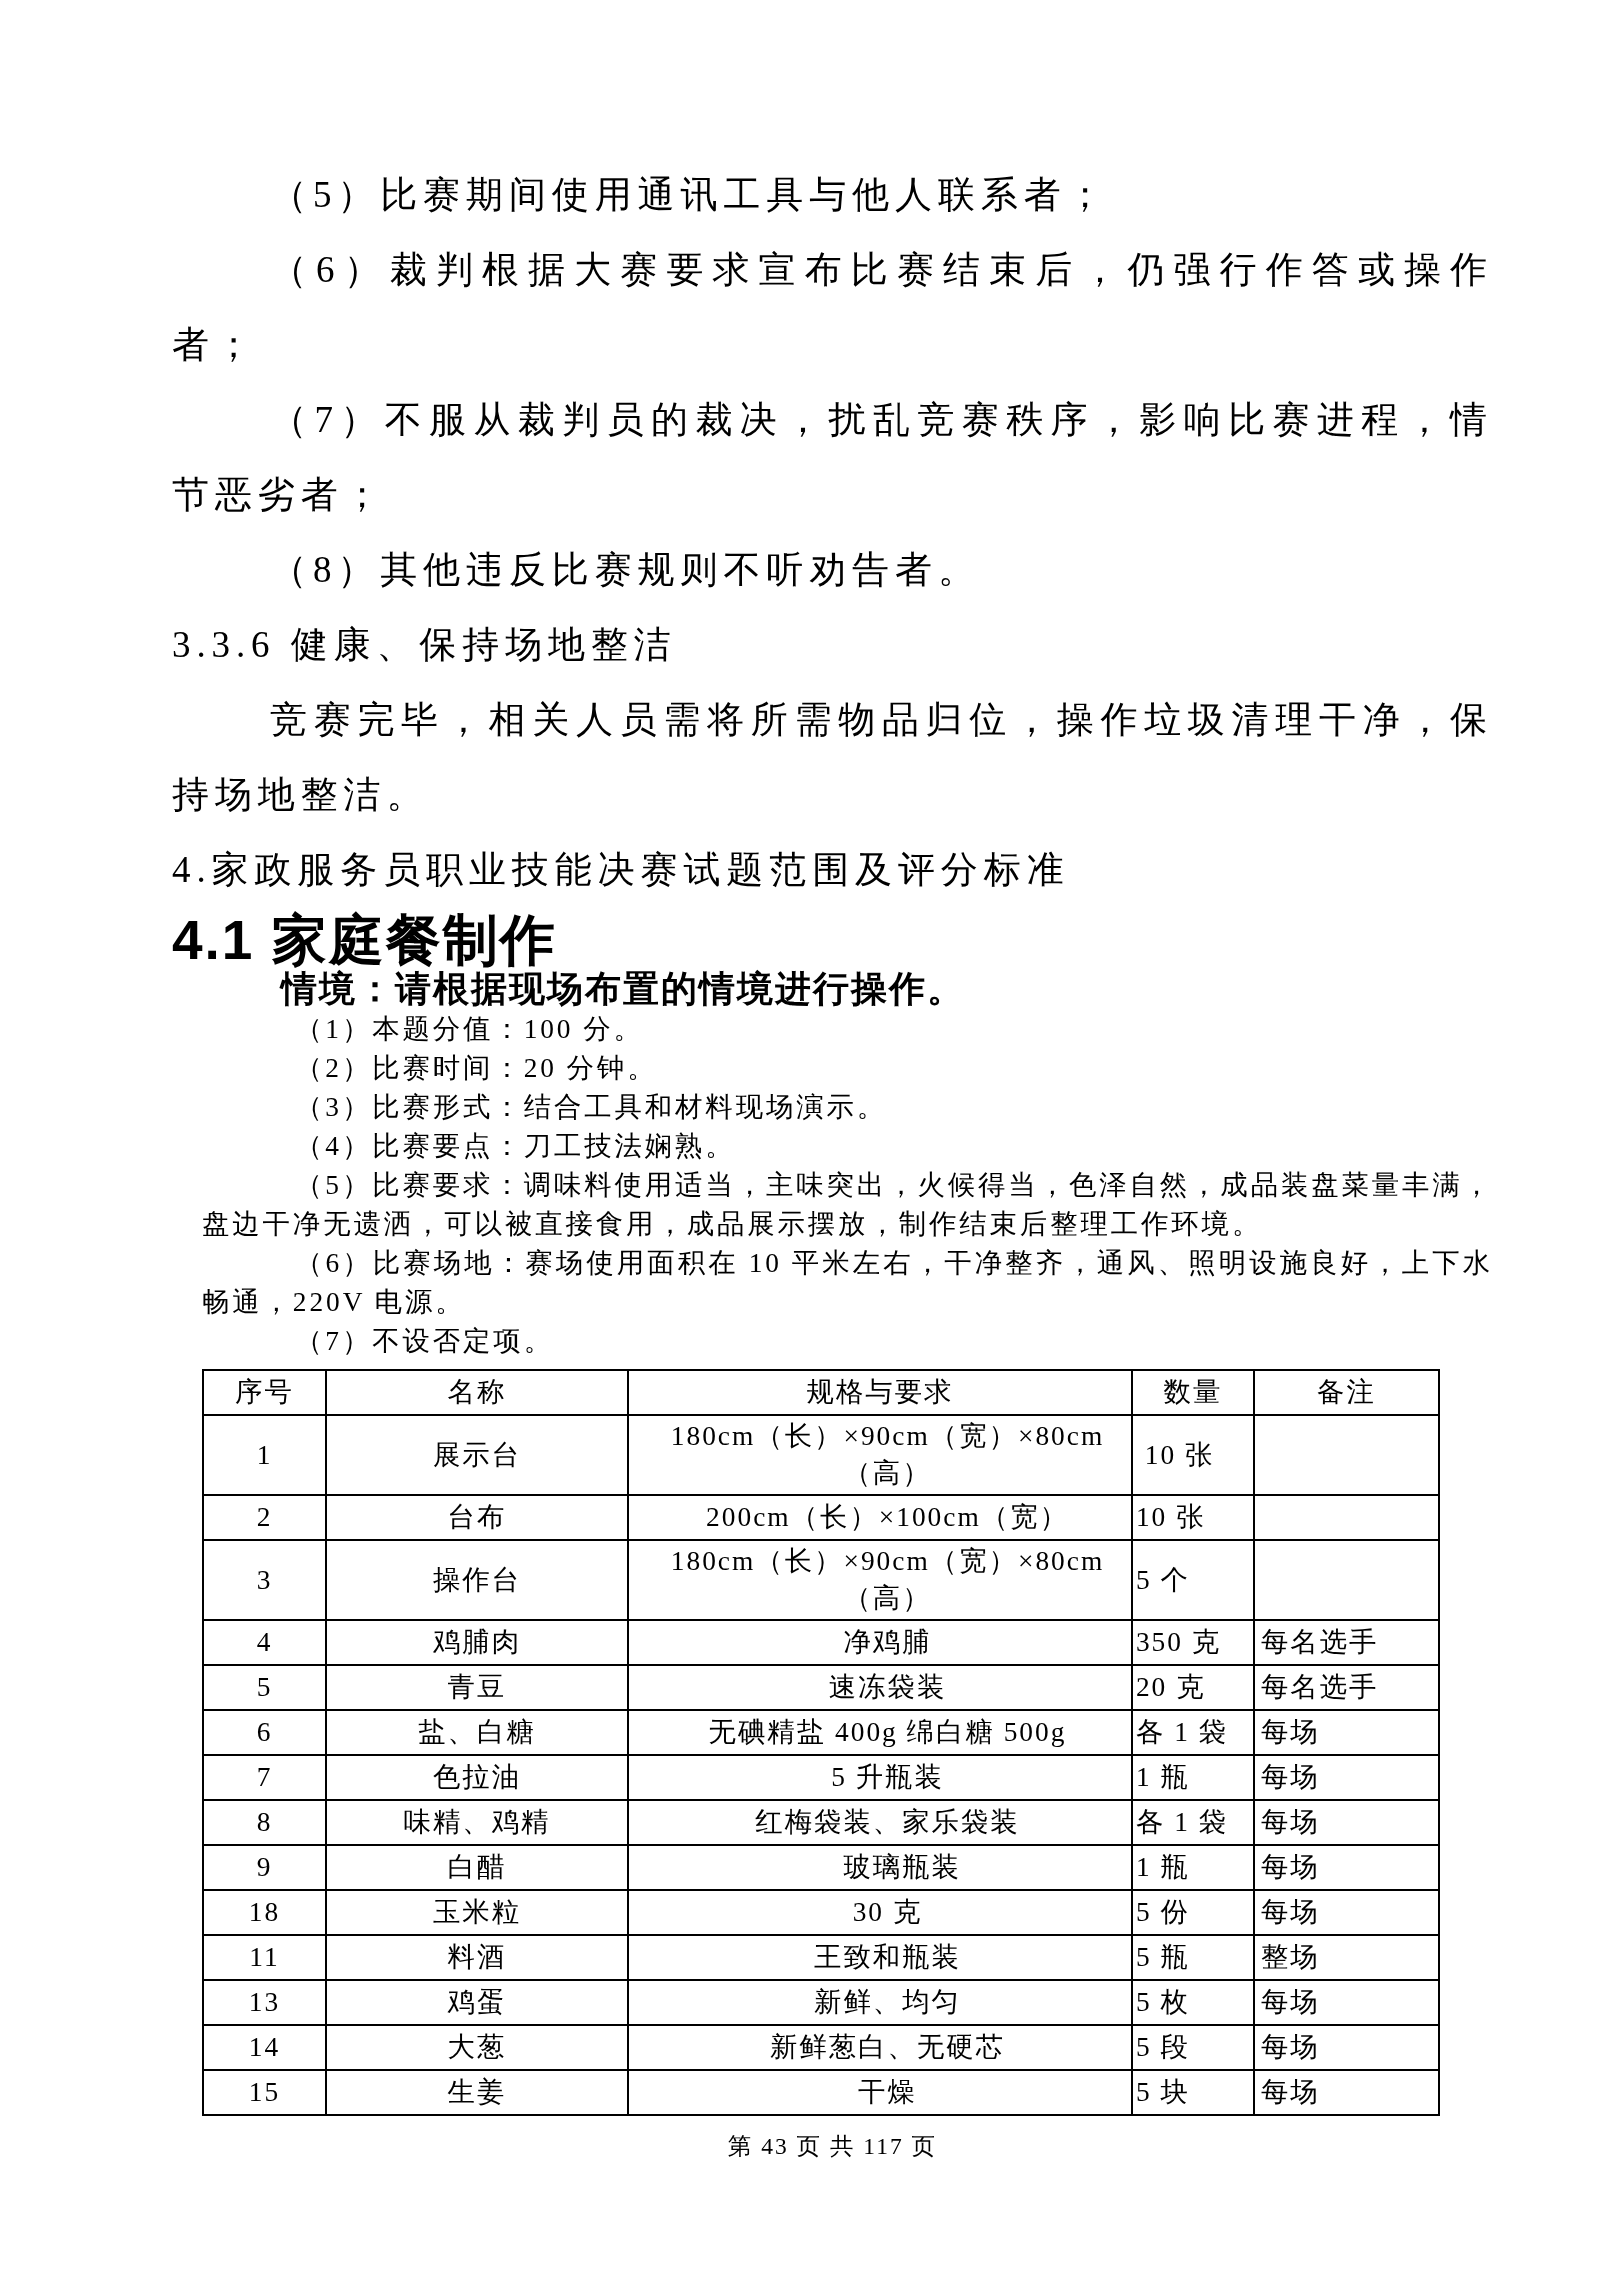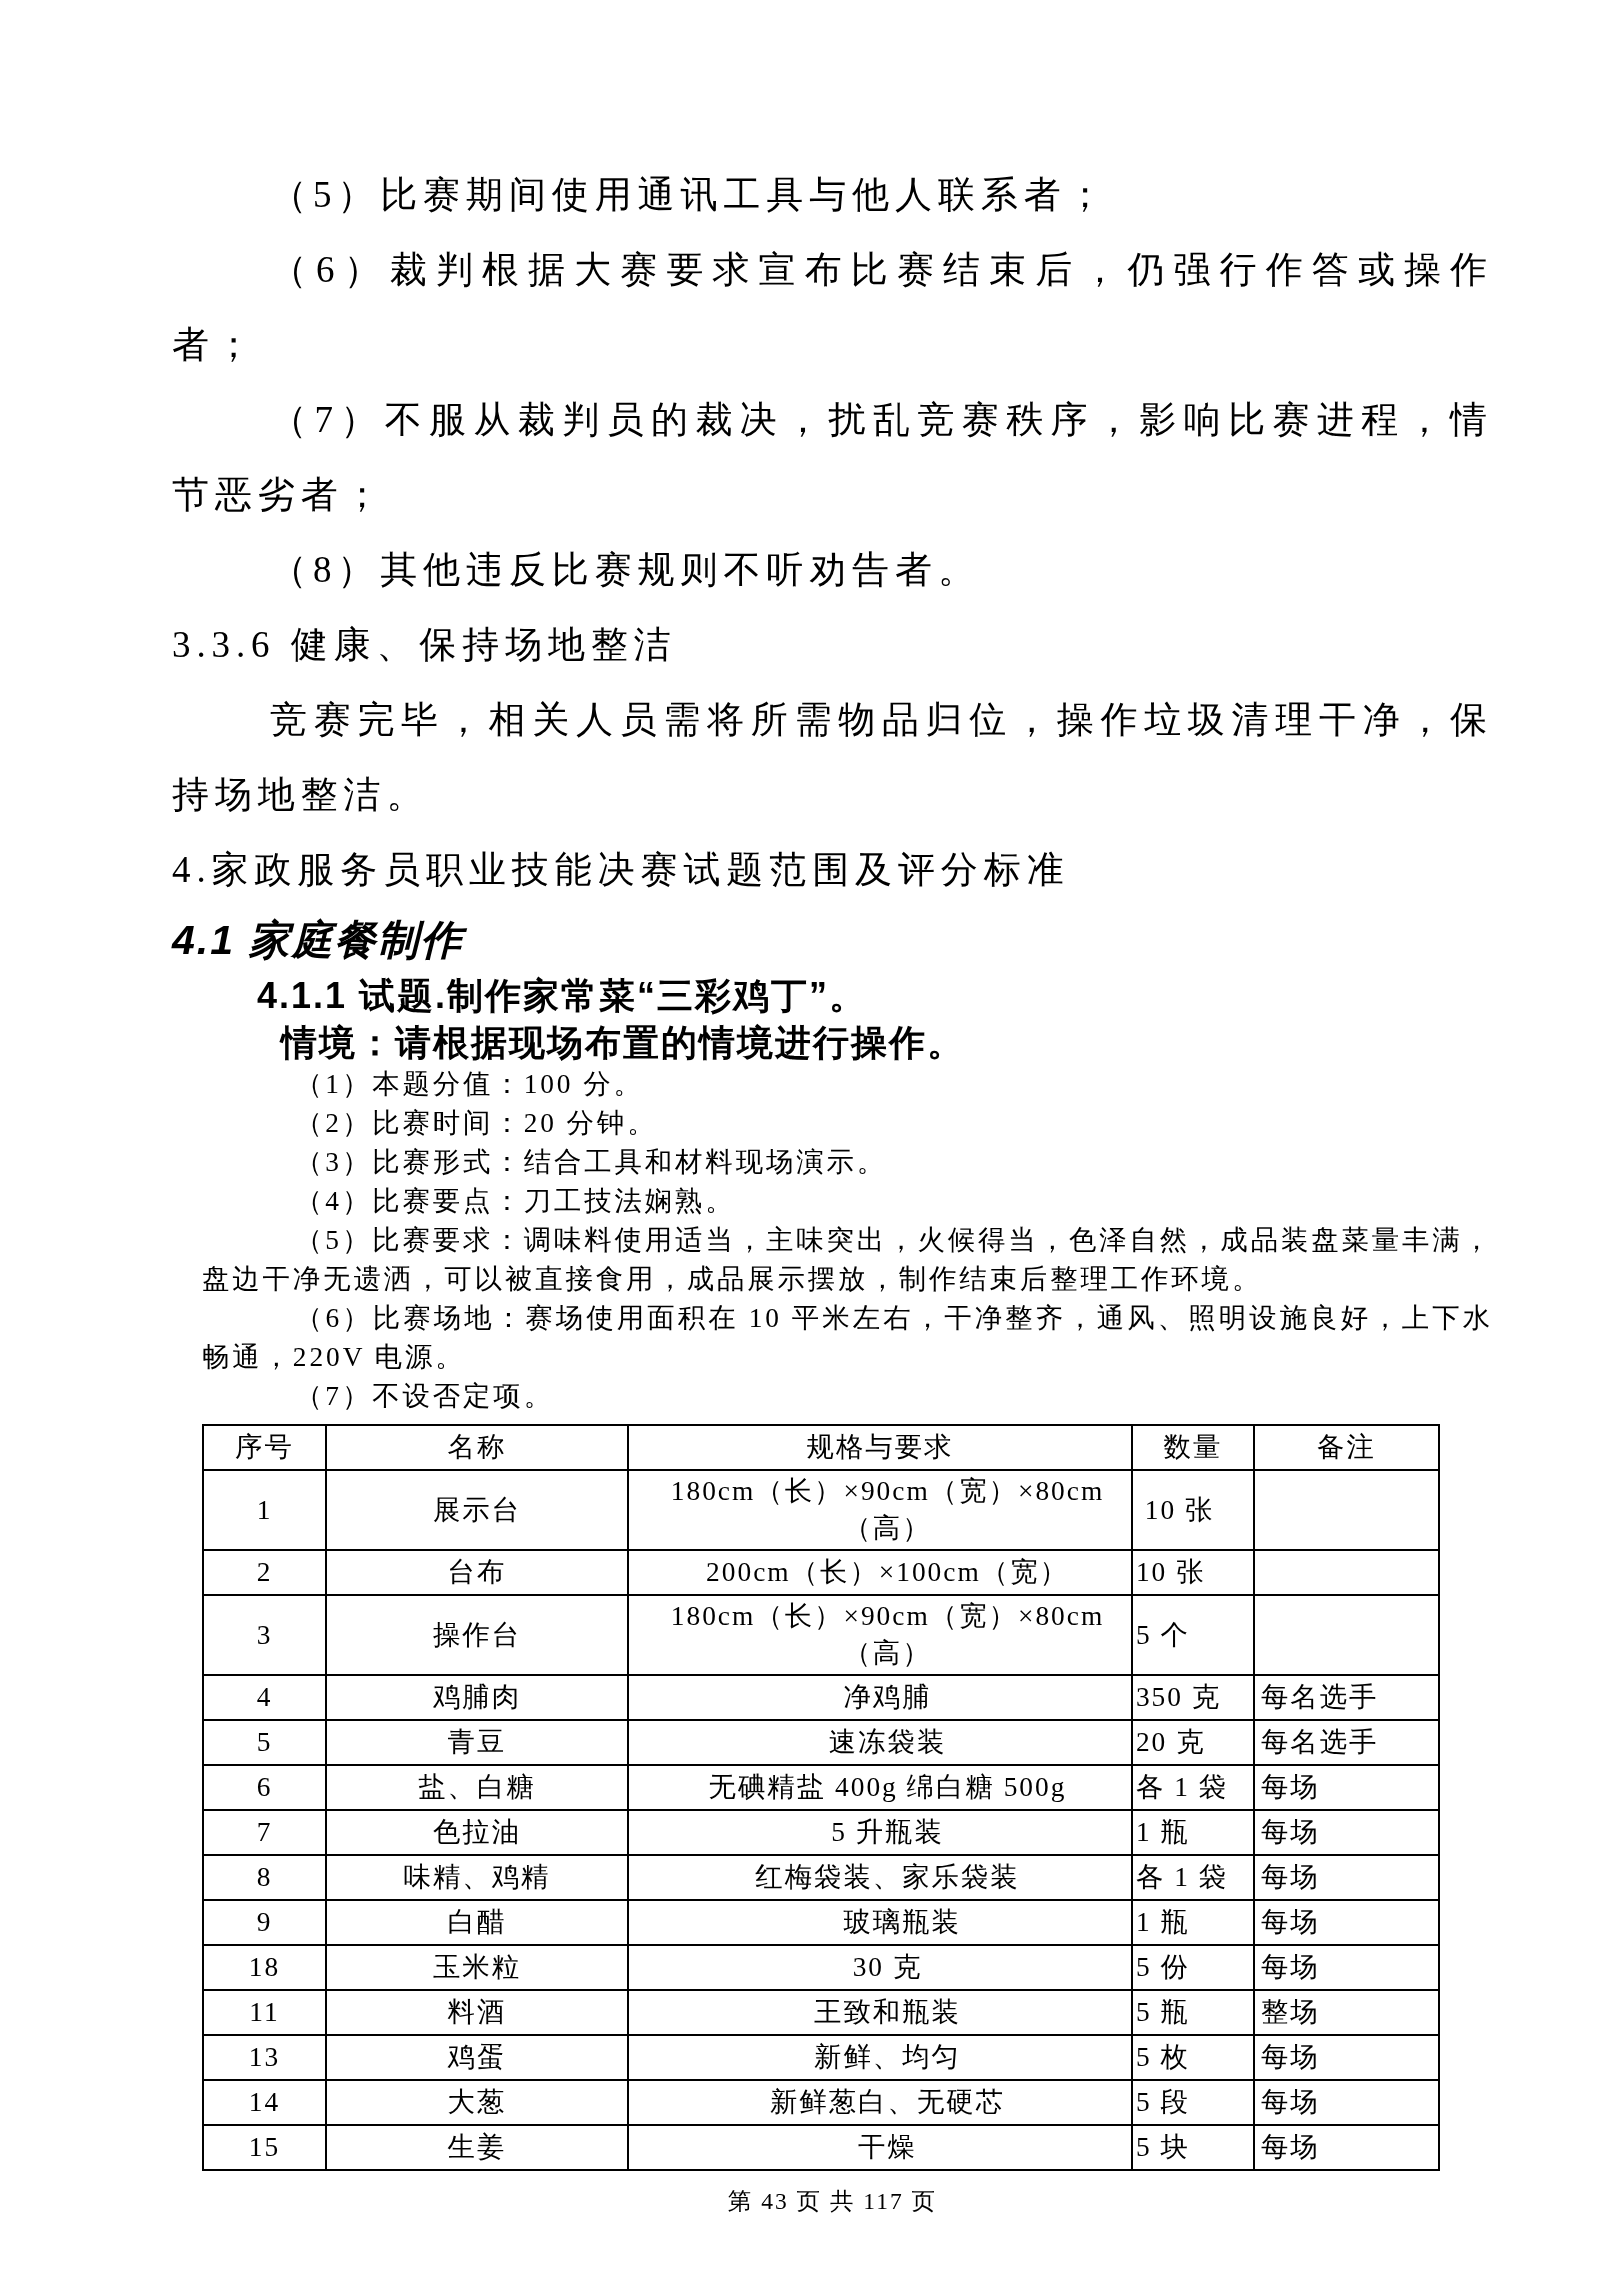--- a/index.html
+++ b/index.html
@@ -14,23 +14,22 @@
   
   .big p {
     font-size:37px; line-height:75px; letter-spacing:5.9px;
     text-align:justify; text-align-last:left; margin:0;
   }
   .big p.indent { text-indent:98px; }
 
   
   .h41 {
     font-family:"Liberation Sans", sans-serif; font-weight:700;
-    font-size:41px; line-height:47px; letter-spacing:2px;
+    font-size:55px; line-height:47px; letter-spacing:2px;
     margin-top:9.8px;
-    font-style:italic;
   }
   .h411 {
     font-family:"Liberation Sans", sans-serif; font-weight:700;
     font-size:36px; line-height:47px; letter-spacing:2px;
     padding-left:85px; margin-top:7.8px;
   }
   .situation {
     font-family:"Liberation Sans", sans-serif; font-weight:700;
     font-size:36px; line-height:33px; letter-spacing:2px;
     padding-left:109px; margin-top:7.8px;
@@ -76,21 +75,20 @@
     <p class="indent">（5）比赛期间使用通讯工具与他人联系者；</p>
     <p class="indent">（6）裁判根据大赛要求宣布比赛结束后，仍强行作答或操作者；</p>
     <p class="indent">（7）不服从裁判员的裁决，扰乱竞赛秩序，影响比赛进程，情节恶劣者；</p>
     <p class="indent">（8）其他违反比赛规则不听劝告者。</p>
     <p class="noindent">3.3.6 健康、保持场地整洁</p>
     <p class="indent">竞赛完毕，相关人员需将所需物品归位，操作垃圾清理干净，保持场地整洁。</p>
     <p class="noindent">4.家政服务员职业技能决赛试题范围及评分标准</p>
   </div>
 
   <div class="h41">4.1 家庭餐制作</div>
-  <div class="h411">4.1.1 试题.制作家常菜“三彩鸡丁”。</div>
   <div class="situation">情境：请根据现场布置的情境进行操作。</div>
 
   <div class="items">
     <p>（1）本题分值：100 分。</p>
     <p>（2）比赛时间：20 分钟。</p>
     <p>（3）比赛形式：结合工具和材料现场演示。</p>
     <p>（4）比赛要点：刀工技法娴熟。</p>
     <p>（5）比赛要求：调味料使用适当，主味突出，火候得当，色泽自然，成品装盘菜量丰满，盘边干净无遗洒，可以被直接食用，成品展示摆放，制作结束后整理工作环境。</p>
     <p>（6）比赛场地：赛场使用面积在 10 平米左右，干净整齐，通风、照明设施良好，上下水畅通，220V 电源。</p>
     <p>（7）不设否定项。</p>

